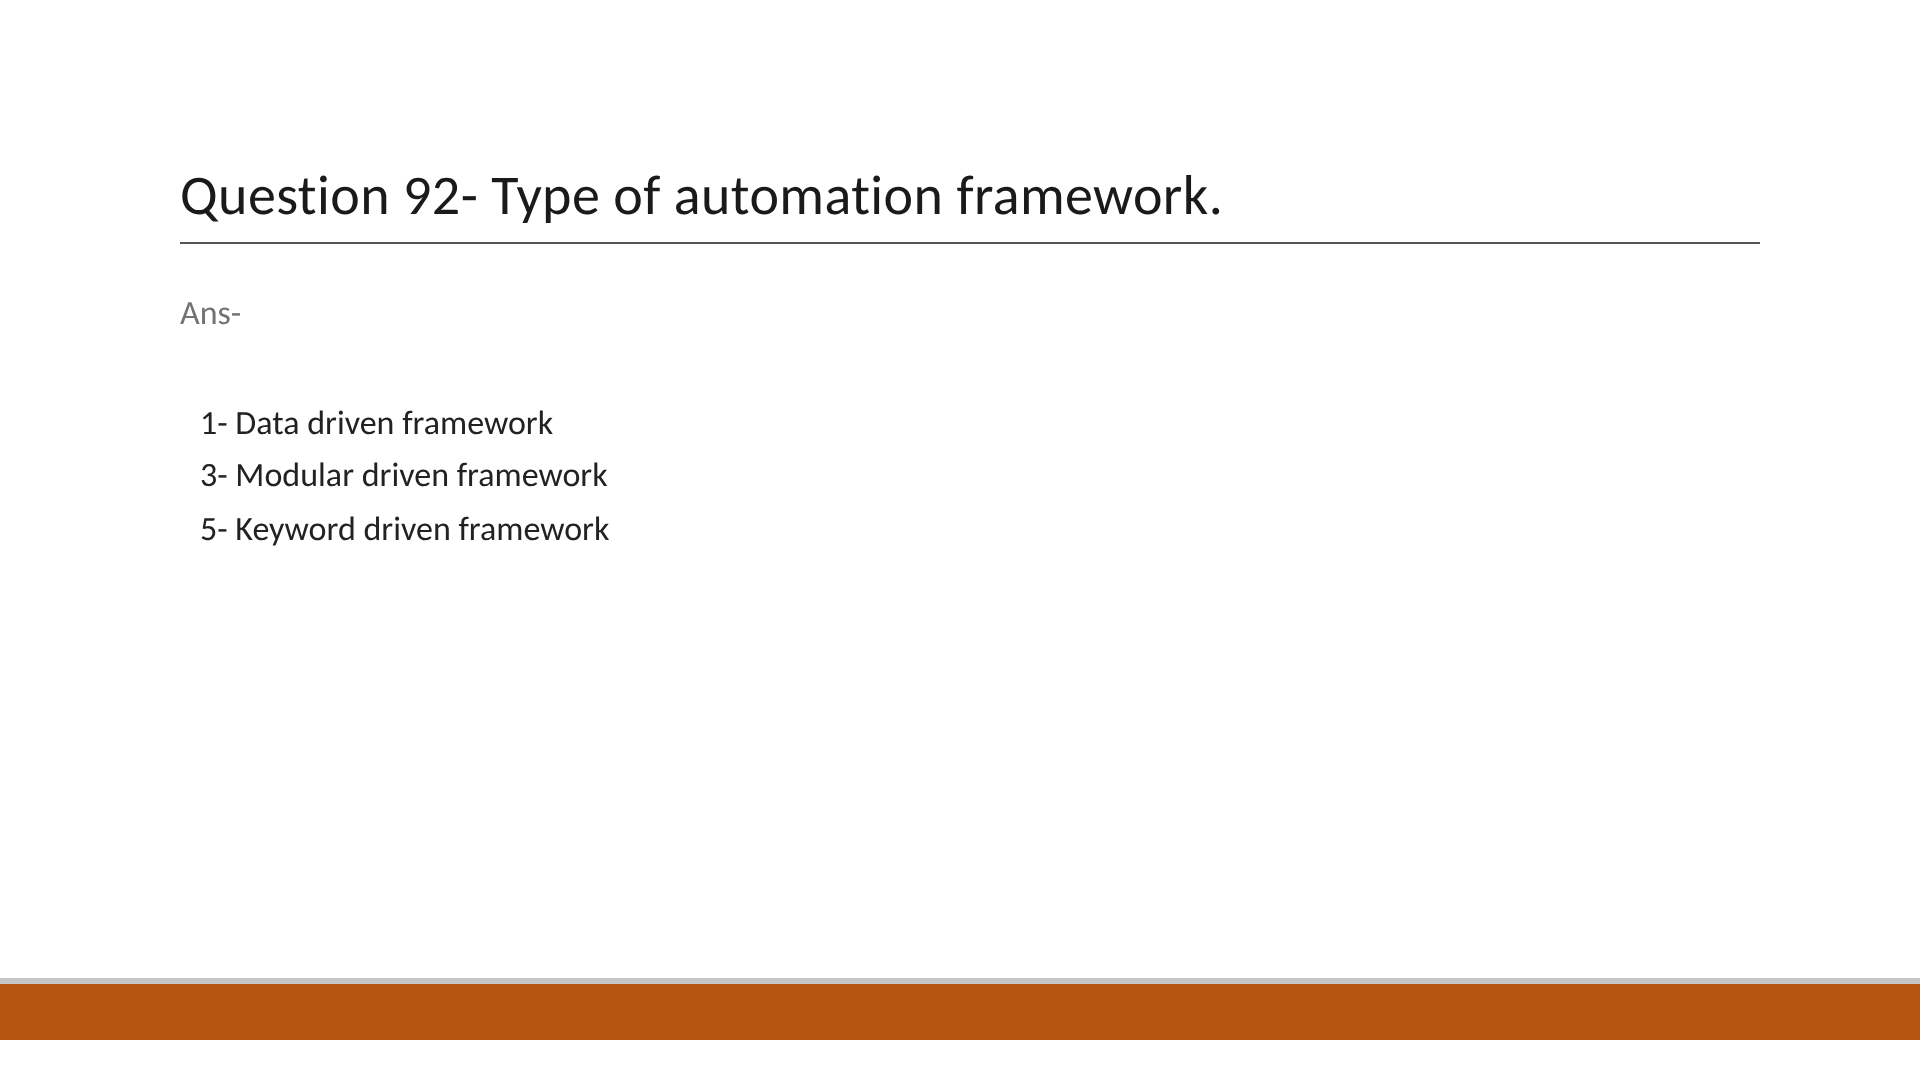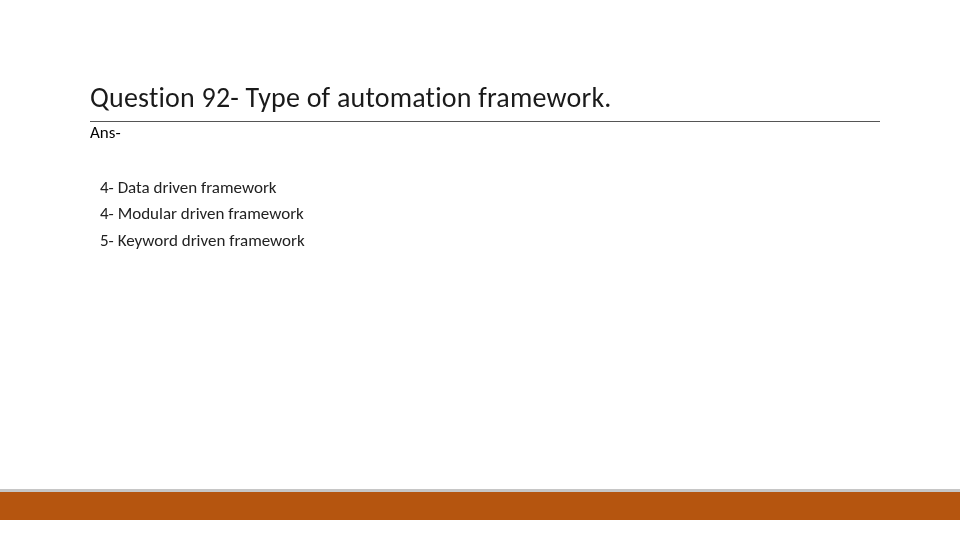--- a/index.html
+++ b/index.html
@@ -27,22 +27,23 @@
   }
   .title {
     font-size: 28px;
     font-weight: 400;
     color: #1a1a1a;
     padding-bottom: 6px;
     border-bottom: 1px solid #555;
     letter-spacing: 0.2px;
   }
   .answer-label {
+    margin-top: 24px;
     font-size: 17px;
-    color: #000000;
+    color: #737373;
   }
   .answer-list {
     margin-top: 32px;
     font-size: 17px;
     line-height: 1.55;
     color: #222;
     padding-left: 10px;
   }
   .answer-list div {
     
@@ -61,21 +62,21 @@
 <body>
 
 <div class="slide">
   <div class="content">
 
     <div class="title">Question 92- Type of automation framework.</div>
 
     <div class="answer-label">Ans-</div>
 
     <div class="answer-list">
-      <div>4- Data driven framework</div>
-      <div>4- Modular driven framework</div>
+      <div>1- Data driven framework</div>
+      <div>3- Modular driven framework</div>
       <div>5- Keyword driven framework</div>
     </div>
 
   </div>
 
   <div class="bottom-bar"></div>
 </div>
 
 </body></html>

